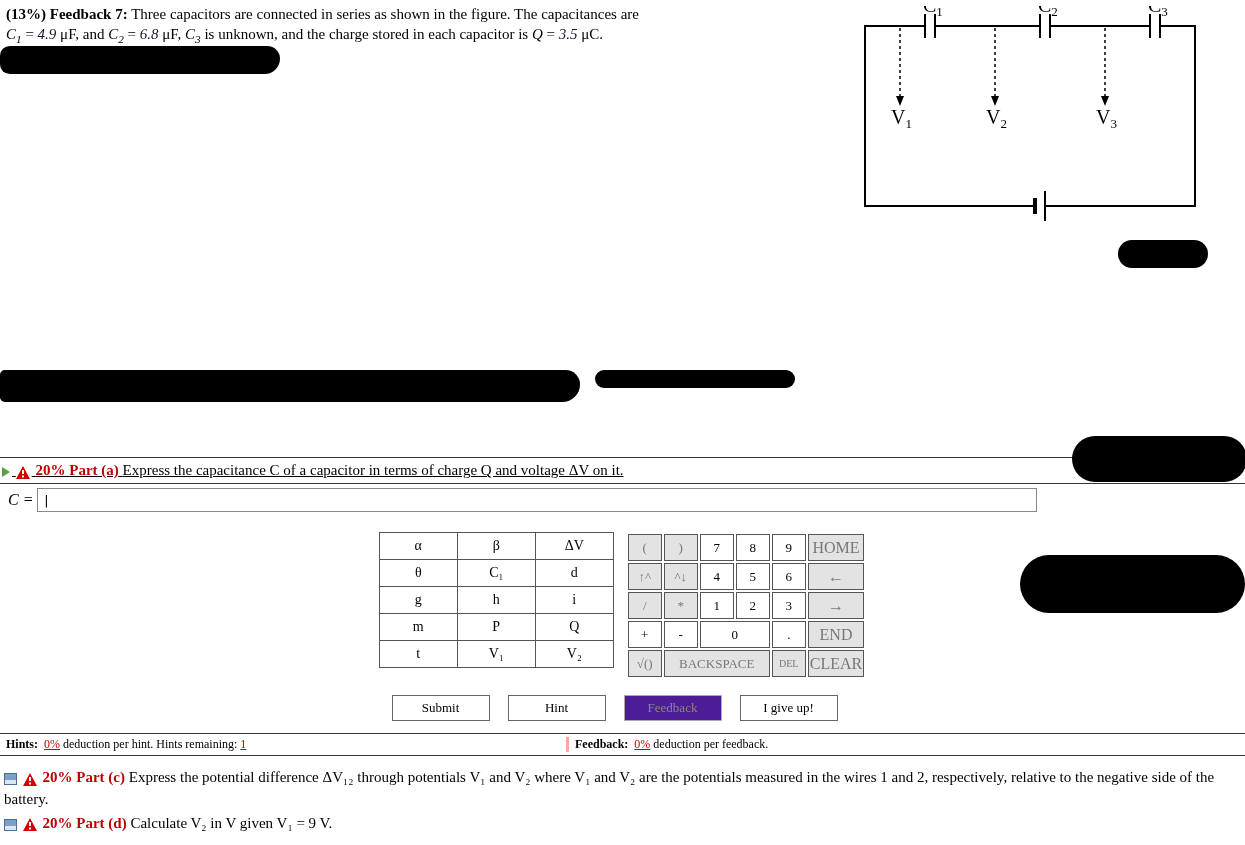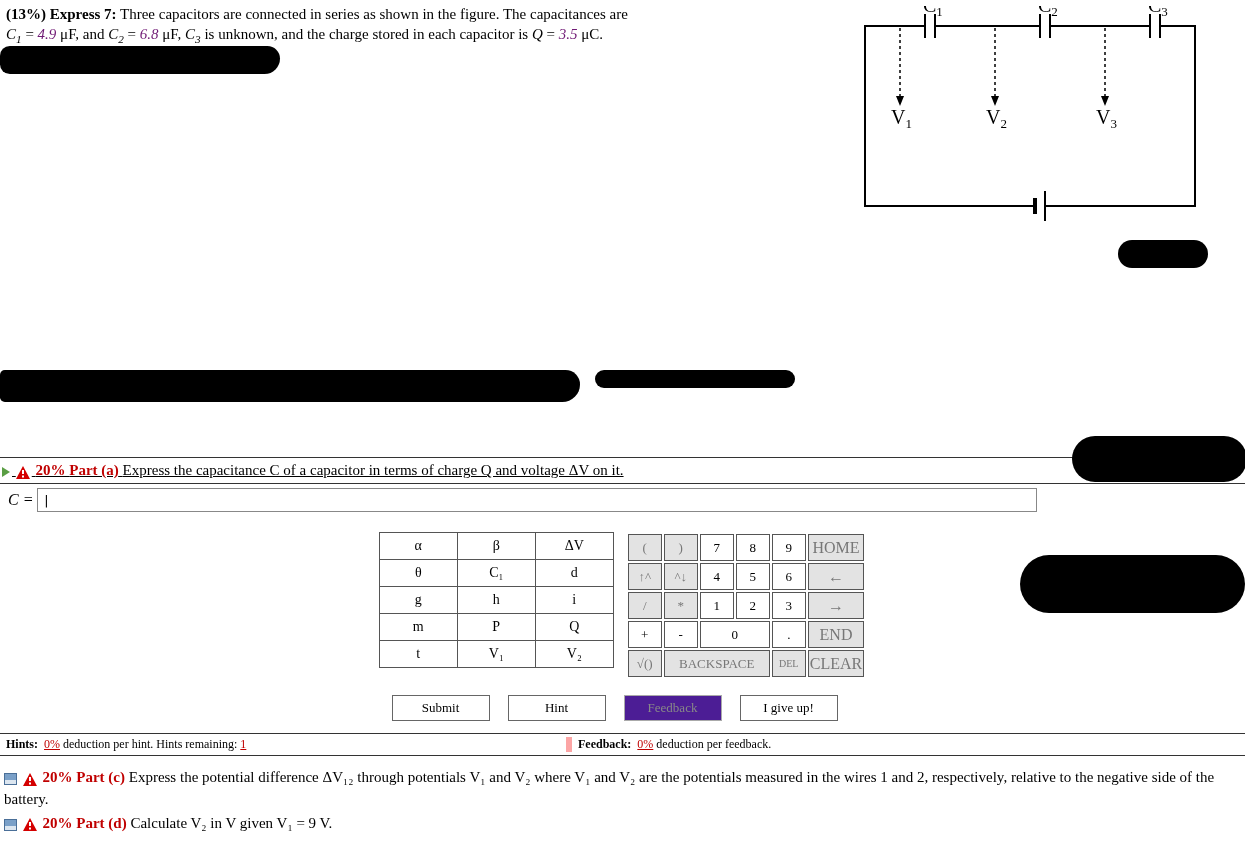--- a/index.html
+++ b/index.html
@@ -11,21 +11,21 @@
       background: #fff;
       color: #000;
       width: 1245px;
     }
     .problem-header {
       padding: 4px 6px 2px 6px;
       line-height: 1.35;
       position: relative;
     }
     .problem-header .num { font-weight: bold; }
-    .problem-header .redv { color: #701a75; font-style: italic; margin-top: 40px; }
+    .problem-header .redv { color: #0f172a; font-style: italic; margin-top: 40px; }
     .problem-header .ital { font-style: italic; }
     .redaction {
       position: absolute;
       background: #000;
       border-radius: 20px;
     }
     .red1 { left: 0; top: 46px; width: 280px; height: 28px; border-radius: 14px 18px 22px 14px; }
     .red2 { left: 0; top: 370px; width: 580px; height: 32px; border-radius: 6px 18px 22px 6px; }
     .red2b { left: 595px; top: 370px; width: 200px; height: 18px; border-radius: 14px;}
     .red3 { left: 1072px; top: 436px; width: 175px; height: 46px; border-radius: 26px; }
@@ -99,21 +99,21 @@
     }
     .actionrow button.grey { background:#4c1d95; color:#888; border-color:#aaa;}
 
     .hintline {
       border-top:1px solid #333; border-bottom:1px solid #333;
       padding:3px 6px;
       font-size:12px;
       display:flex;
     }
     .hintline .left { flex:0 0 560px; }
-    .hintline .right { flex:1; border-left:6px solid #fca5a5; padding-left:6px;}
+    .hintline .right { flex:1; border-left:3px solid #fca5a5; padding-left:6px;}
     .hintline b { font-weight:bold; }
     .hintline .u { text-decoration: underline; color:#c00000; }
 
     .other-parts { padding: 10px 4px; line-height:1.45; }
     .other-parts .row { padding:1px 0; }
     .icon-sq {
       display:inline-block; width:13px; height:12px; vertical-align:middle; margin-right:2px;
       background: linear-gradient(to bottom, #7aa0c8 0%, #7aa0c8 55%, #dce6f0 55%, #dce6f0 100%);
       border:1px solid #4a6f98;
     }
@@ -124,21 +124,21 @@
 
 <div class="redaction red1"></div>
 <div class="redaction red2"></div>
 <div class="redaction red2b"></div>
 <div class="redaction red3"></div>
 <div class="redaction red4"></div>
 <div class="redaction red5"></div>
 
 <div class="problem-header">
   <span class="num">(13%)</span>
-  <span class="num">Express 7:</span>
+  <span class="num">Feedback 7:</span>
   <span>Three capacitors are connected in series as shown in the figure. The capacitances are</span><br>
   <span class="ital">C</span><sub class="ital">1</sub>
   <span> = </span><span class="redv">4.9</span><span> μF, and </span>
   <span class="ital">C</span><sub class="ital">2</sub>
   <span> = </span><span class="redv">6.8</span><span> μF, </span>
   <span class="ital">C</span><sub class="ital">3</sub>
   <span> is unknown, and the charge stored in each capacitor is </span>
   <span class="ital">Q</span>
   <span> = </span><span class="redv">3.5</span><span> μC.</span>
 </div>

